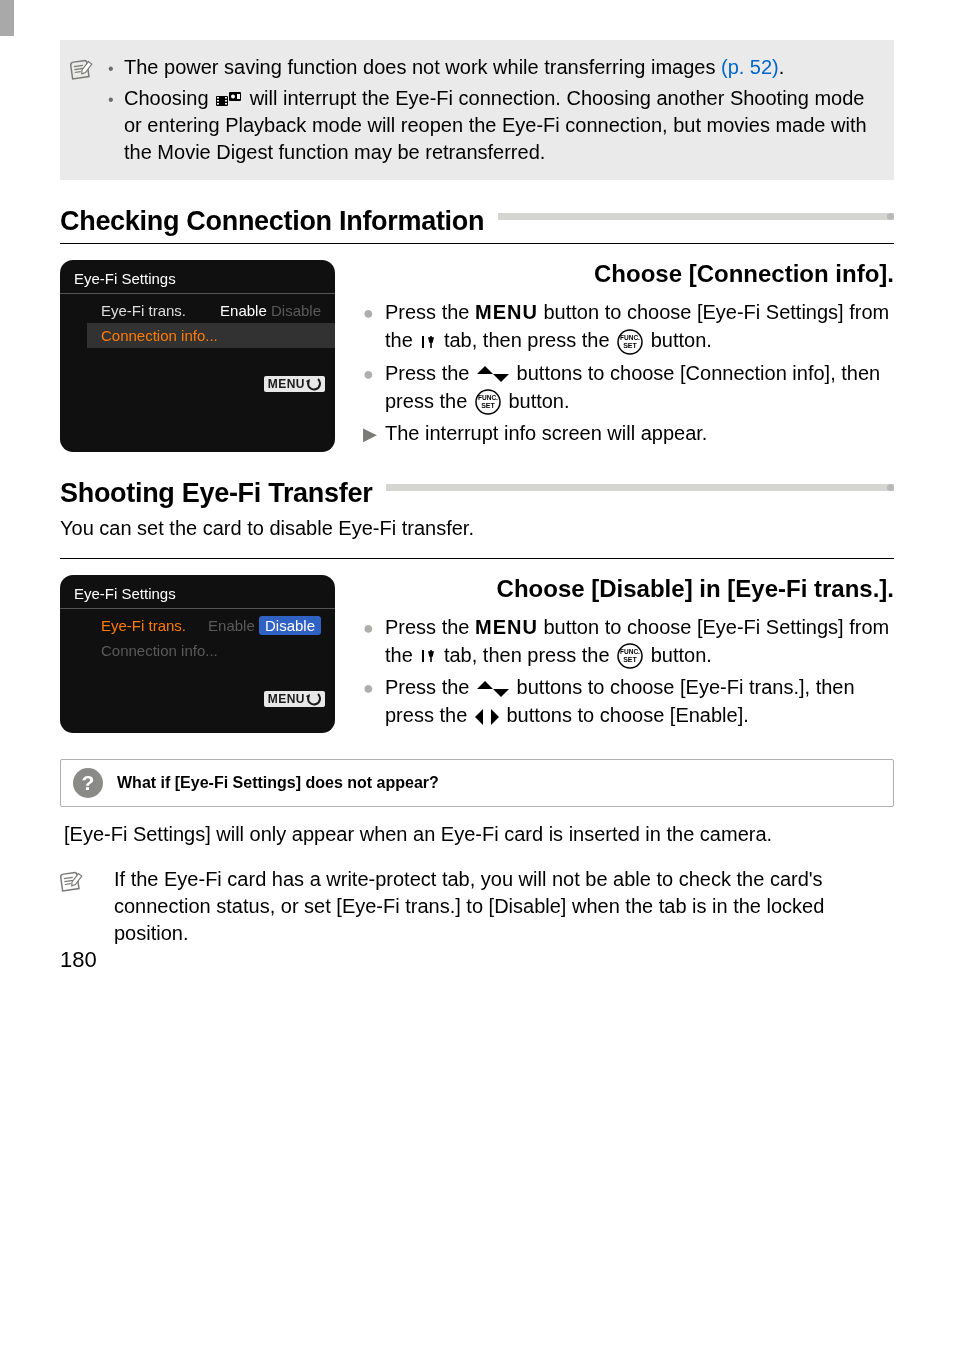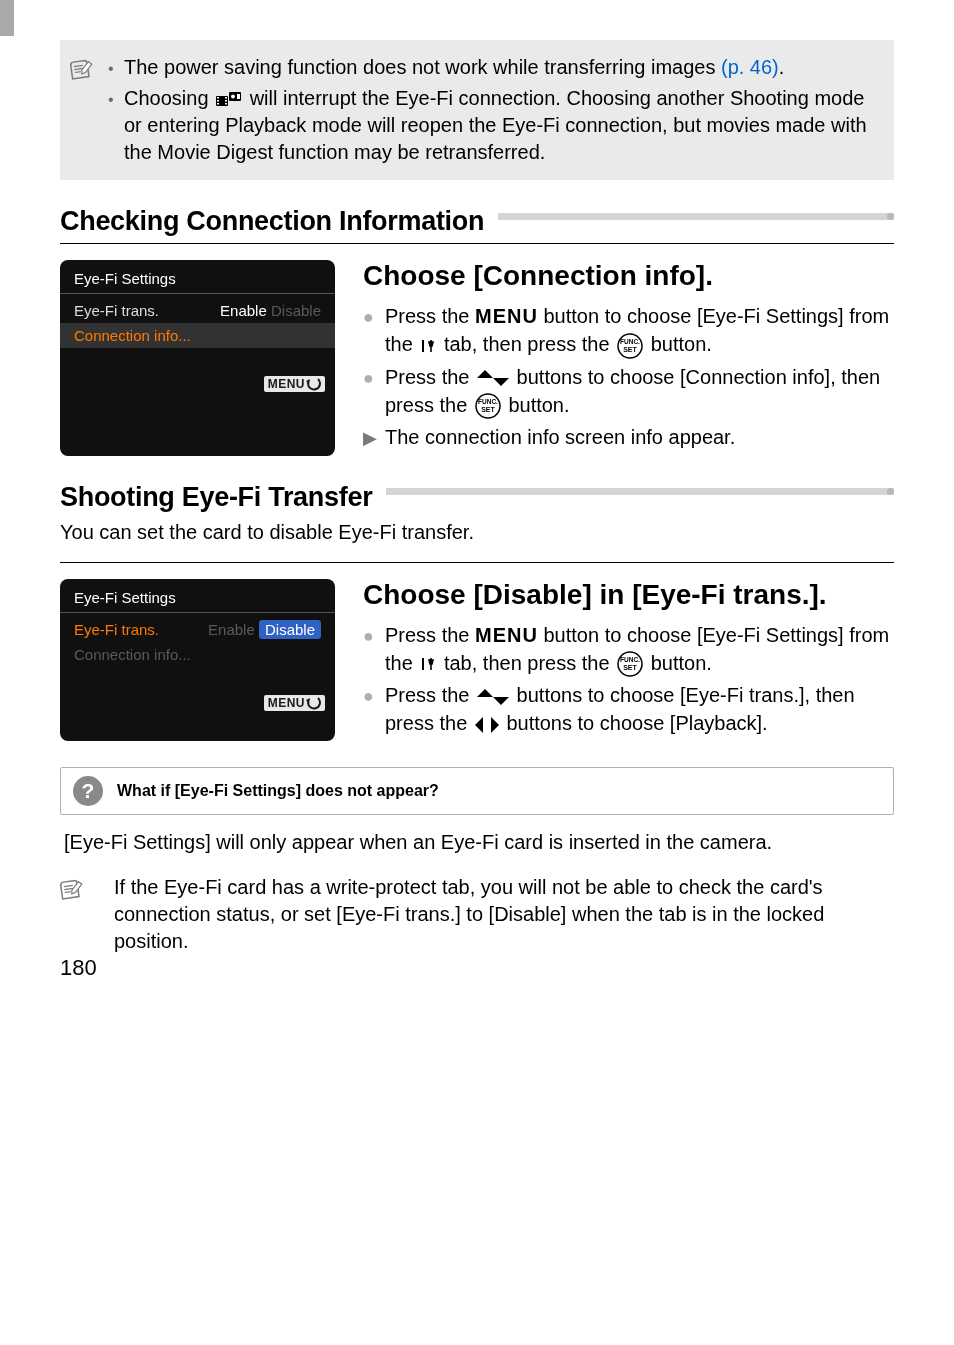--- a/index.html
+++ b/index.html
@@ -108,38 +108,39 @@
   }
   .hr-thin { border: none; border-top: 1px solid #000; margin: 0 0 16px 0; }
   .step-block {
     display: flex;
     gap: 28px;
     margin-bottom: 26px;
   }
   .lcd {
     flex: 0 0 275px;
     background: #101010;
-    border-radius: 8px;
+    border-radius: 13px;
     padding: 10px 0 8px 0;
     font-family: Arial, sans-serif;
     color: #fff;
     font-size: 15px;
   }
   .lcd-title {
     color: #fff;
     padding: 0 14px 6px 14px;
     font-size: 15px;
   }
   .lcd-hr { border: none; border-top: 1px solid #555; margin: 0 0 4px 0; }
   .lcd-row {
     display: flex;
     justify-content: space-between;
     align-items: center;
     padding: 4px 14px;
     font-size: 15px;
+    margin-left: 27px;
   }
   .lcd-row .label { color: #ddd; }
   .sel-white { color: #fff; }
   .dim { color: #5a5a5a; }
   .orange { color: #ff7a00; }
   .lcd-row.highlight-row { background: #323232; }
   .pill {
     background: #2f62c2;
     color: #fff;
     padding: 1px 6px;
@@ -155,23 +156,24 @@
     background: #e8e8e8;
     color: #1a1a1a;
     font-weight: bold;
     font-size: 12px;
     padding: 1px 4px;
     border-radius: 2px;
     letter-spacing: 0.5px;
   }
   .step-body { flex: 1; }
   .step-title {
-    font-size: 28px;
+    font-size: 24px;
     font-weight: bold;
     margin: 0 0 10px 0;
+    text-align: right;
   }
   .step-line {
     display: flex;
     align-items: flex-start;
     font-size: 20px;
     line-height: 1.4;
     margin-bottom: 4px;
   }
   .step-line .bul {
     flex: 0 0 22px;
@@ -275,21 +277,21 @@
   <div class="note-box">
     <div class="note-icon-col">
       <svg class="note-icon" viewBox="0 0 32 28">
           <use href="#pencil-note"></use>
         </svg>
     </div>
     <div class="note-items">
       <div class="note-item">
         <span class="small-bullet">•</span>
         <span>
-          <span>The power saving function does not work while transferring images </span><span class="link-text">(p. 46)</span><span>.</span>
+          <span>The power saving function does not work while transferring images </span><span class="link-text">(p. 52)</span><span>.</span>
         </span>
       </div>
       <div class="note-item">
         <span class="small-bullet">•</span>
         <span>
           <span>Choosing </span>
           <span class="inline-icon"><svg width="26" height="16" viewBox="0 0 26 16">
                 <use href="#movie-digest-icon"></use>
               </svg></span>
           <span> will interrupt the Eye-Fi connection. Choosing another Shooting mode or entering Playback mode will reopen the Eye-Fi connection, but movies made with the Movie Digest function may be retransferred.</span>
@@ -350,21 +352,21 @@
           <span>Press the </span><span class="inline-icon"><svg width="32" height="16" viewBox="0 0 32 16">
                 <use href="#updown"></use>
               </svg></span><span> buttons to choose [Connection info], then press the </span><span class="inline-icon"><svg width="26" height="26" viewBox="0 0 26 26">
                 <use href="#funcset"></use>
               </svg></span><span> button.</span>
         </span>
       </div>
 
       <div class="step-line">
         <span class="bul c-dark">▶</span>
-        <span>The connection info screen info appear.</span>
+        <span>The interrupt info screen will appear.</span>
       </div>
     </div>
   </div>
 
   <div class="heading-row">
     <div class="heading">Shooting Eye-Fi Transfer</div>
     <div class="heading-line"></div>
   </div>
   <div class="intro-text">You can set the card to disable Eye-Fi transfer.</div>
   <hr class="hr-thin">
@@ -409,21 +411,21 @@
         </span>
       </div>
 
       <div class="step-line">
         <span class="bul c-gray">●</span>
         <span>
           <span>Press the </span><span class="inline-icon"><svg width="32" height="16" viewBox="0 0 32 16">
                 <use href="#updown"></use>
               </svg></span><span> buttons to choose [Eye-Fi trans.], then press the </span><span class="inline-icon"><svg width="24" height="16" viewBox="0 0 24 16">
                 <use href="#leftright"></use>
-              </svg></span><span> buttons to choose [Playback].</span>
+              </svg></span><span> buttons to choose [Enable].</span>
         </span>
       </div>
     </div>
   </div>
 
   <div class="tip-box">
     <div class="tip-q">?</div>
     <div class="tip-title">What if [Eye-Fi Settings] does not appear?</div>
   </div>
   <div class="tip-answer">[Eye-Fi Settings] will only appear when an Eye-Fi card is inserted in the camera.</div>

